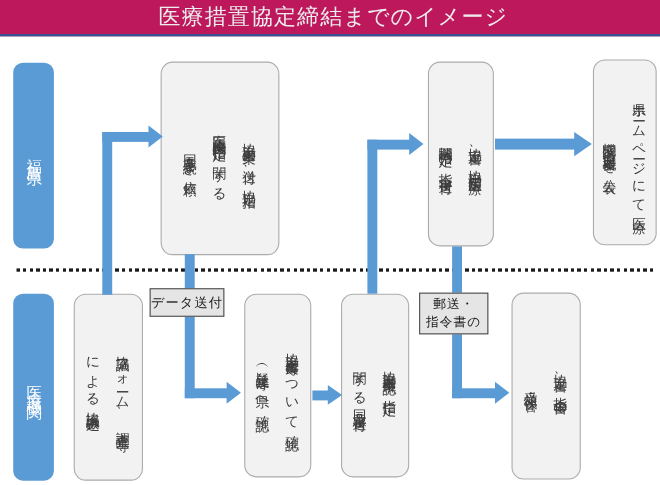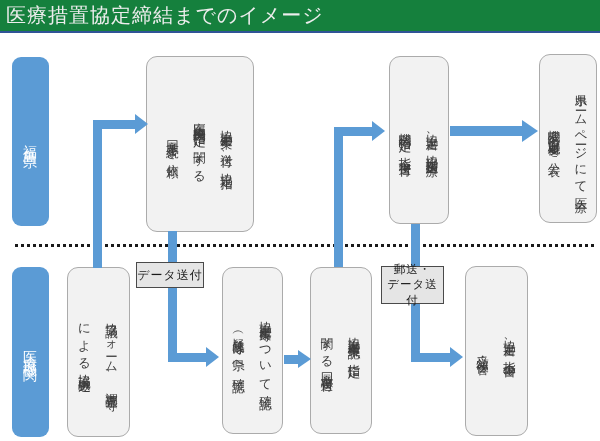--- a/index.html
+++ b/index.html
@@ -3,22 +3,22 @@
 <meta charset="utf-8">
 <style>
   html,body{margin:0;padding:0;background:#fff;}
   #canvas{
     position:relative;width:600px;height:441px;background:#ffffff;overflow:hidden;
     font-family:"DejaVu Sans","Liberation Sans",sans-serif;
   }
   
   .header{
     position:absolute;left:0;top:0;width:600px;height:31px;
-    background:#15803d;border-bottom:2px solid #2F5496;
-    display:flex;align-items:center;
+    background:#be185d;border-bottom:2px solid #2F5496;
+    display:flex;align-items:center;justify-content:center;
   }
   .header .title{
     color:#EDEDED;font-size:20px;letter-spacing:1px;padding-left:6px;white-space:nowrap;
   }
   
   .lane{
     position:absolute;left:12px;width:37px;background:#5B9BD5;border-radius:9px;
     display:flex;align-items:center;justify-content:center;
   }
   .lane-pref{top:57px;height:169px;}
@@ -153,15 +153,15 @@
 
   <div class="arrow-part a5v"></div>
   <div class="arrow-part a5h"></div>
   <div class="tri-right a5t"></div>
 
   <div class="arrow-part a6b"></div>
   <div class="tri-right a6t"></div>
 
   <div class="xfer xfer-data">データ送付</div>
   <div class="xfer xfer-mail">郵送・
-データ送付</div>
+指令書の</div>
 
 </div>
 
 </body></html>

